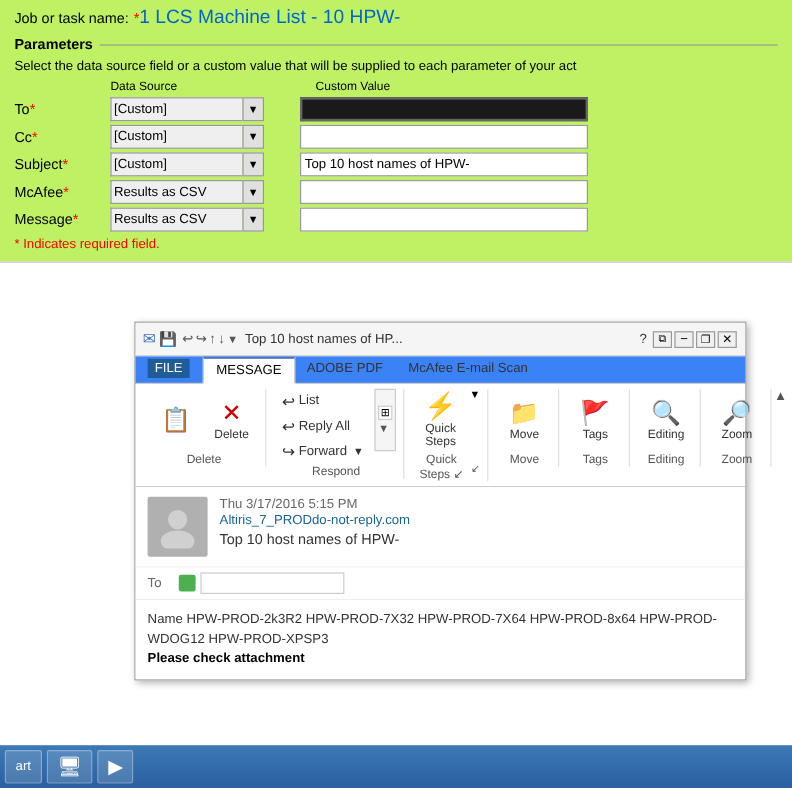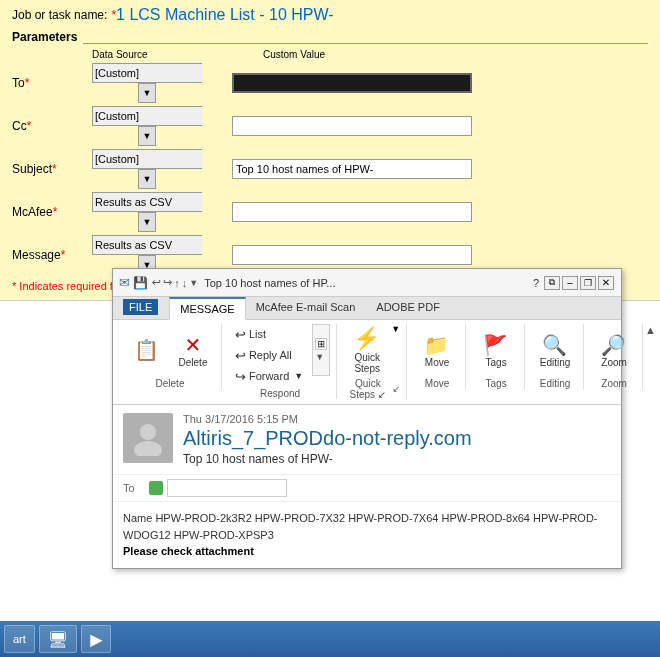--- a/index.html
+++ b/index.html
@@ -29,21 +29,21 @@
       border-bottom: 1px solid #ccc;
       display: flex;
       align-items: center;
       padding: 3px 6px;
       height: 28px;
     }
 
     
     .ribbon-tabs {
       display: flex;
-      background: #e5e5e5;
+      background: #3b82f6;
       border-bottom: 1px solid #ccc;
     }
 
     .ribbon-tab {
       padding: 4px 10px;
       font-size: 11px;
       cursor: pointer;
       border-right: 1px solid transparent;
       color: #333;
     }
@@ -153,21 +153,21 @@
       flex: 1;
     }
 
     .email-datetime {
       font-size: 11px;
       color: #666;
       margin-bottom: 2px;
     }
 
     .email-sender {
-      font-size: 20px;
+      font-size: 11px;
       color: #1a6496;
       margin-bottom: 2px;
       font-weight: normal;
     }
 
     .email-subject {
       font-size: 12px;
       color: #333;
     }
 
@@ -249,21 +249,21 @@
 
     .container {
       position: relative;
       width: 660px;
       min-height: 657px;
       background: #fff;
     }
 
     .form-area {
       padding: 6px 12px 8px 12px;
-      background: #fef9c3;
+      background: #bef264;
     }
 
     .col-header-row {
       display: flex;
       margin-left: 80px;
       margin-bottom: 3px;
       font-size: 10px;
     }
 
     .col-header-datasource {
@@ -311,21 +311,20 @@
     .custom-input-black {
       width: 240px;
       height: 20px;
       border: 2px solid #666;
       background: #1a1a1a;
     }
 
     .select-wrapper {
       display: flex;
       align-items: center;
-      flex-direction: column;
     }
 
     .select-wrapper select {
       width: 110px;
       height: 20px;
       font-size: 11px;
       border: 1px solid #999;
       border-right: none;
       -webkit-appearance: none;
       padding: 0 2px;
@@ -349,25 +348,26 @@
 <div class="container">
 
   <div class="form-area">
 
     <div class="form-field-row" style="margin-bottom:6px;">
       <span style="font-size:12px; margin-right:4px;">Job or task name:</span>
       <span style="color:red; font-size:12px;"> *</span>
       <a href="#" style="color:#0066cc; font-size:16px; text-decoration:none;">1 LCS Machine List - 10 HPW-</a>
     </div>
 
-    <div style="display:flex; align-items:flex-end; margin-bottom:5px;">
+    <div style="display:flex; align-items:center; margin-bottom:5px;">
       <span style="font-weight:bold; font-size:12px; margin-right:6px;">Parameters</span>
       <div style="flex:1; height:1px; background:#999;"></div>
     </div>
 
+    <div style="font-size:11px; margin-bottom:6px; color:#000;">Select the data source field or a custom value that will be supplied to each parameter of your act</div>
 
     <div class="col-header-row">
       <span class="col-header-datasource">Data Source</span>
       <span class="col-header-custom">Custom Value</span>
     </div>
 
     <div class="form-field-row">
       <div class="field-name">
         <span>To</span><span class="req">*</span>
       </div>
@@ -489,24 +489,24 @@
     </div>
 
     <div class="ribbon-tabs">
       <div class="ribbon-tab">
         <span style="background:#1f5c99;color:#fff;padding:2px 6px;font-size:11px;">FILE</span>
       </div>
       <div class="ribbon-tab active">
         <span>MESSAGE</span>
       </div>
       <div class="ribbon-tab">
+        <span>ADOBE PDF</span>
+      </div>
+      <div class="ribbon-tab">
         <span>McAfee E-mail Scan</span>
-      </div>
-      <div class="ribbon-tab">
-        <span>ADOBE PDF</span>
       </div>
     </div>
 
     <div class="ribbon-content">
 
       <div class="ribbon-group">
         <div class="ribbon-group-buttons">
 
           <div class="ribbon-btn-large">
             <span style="font-size:20px;">📋</span>

